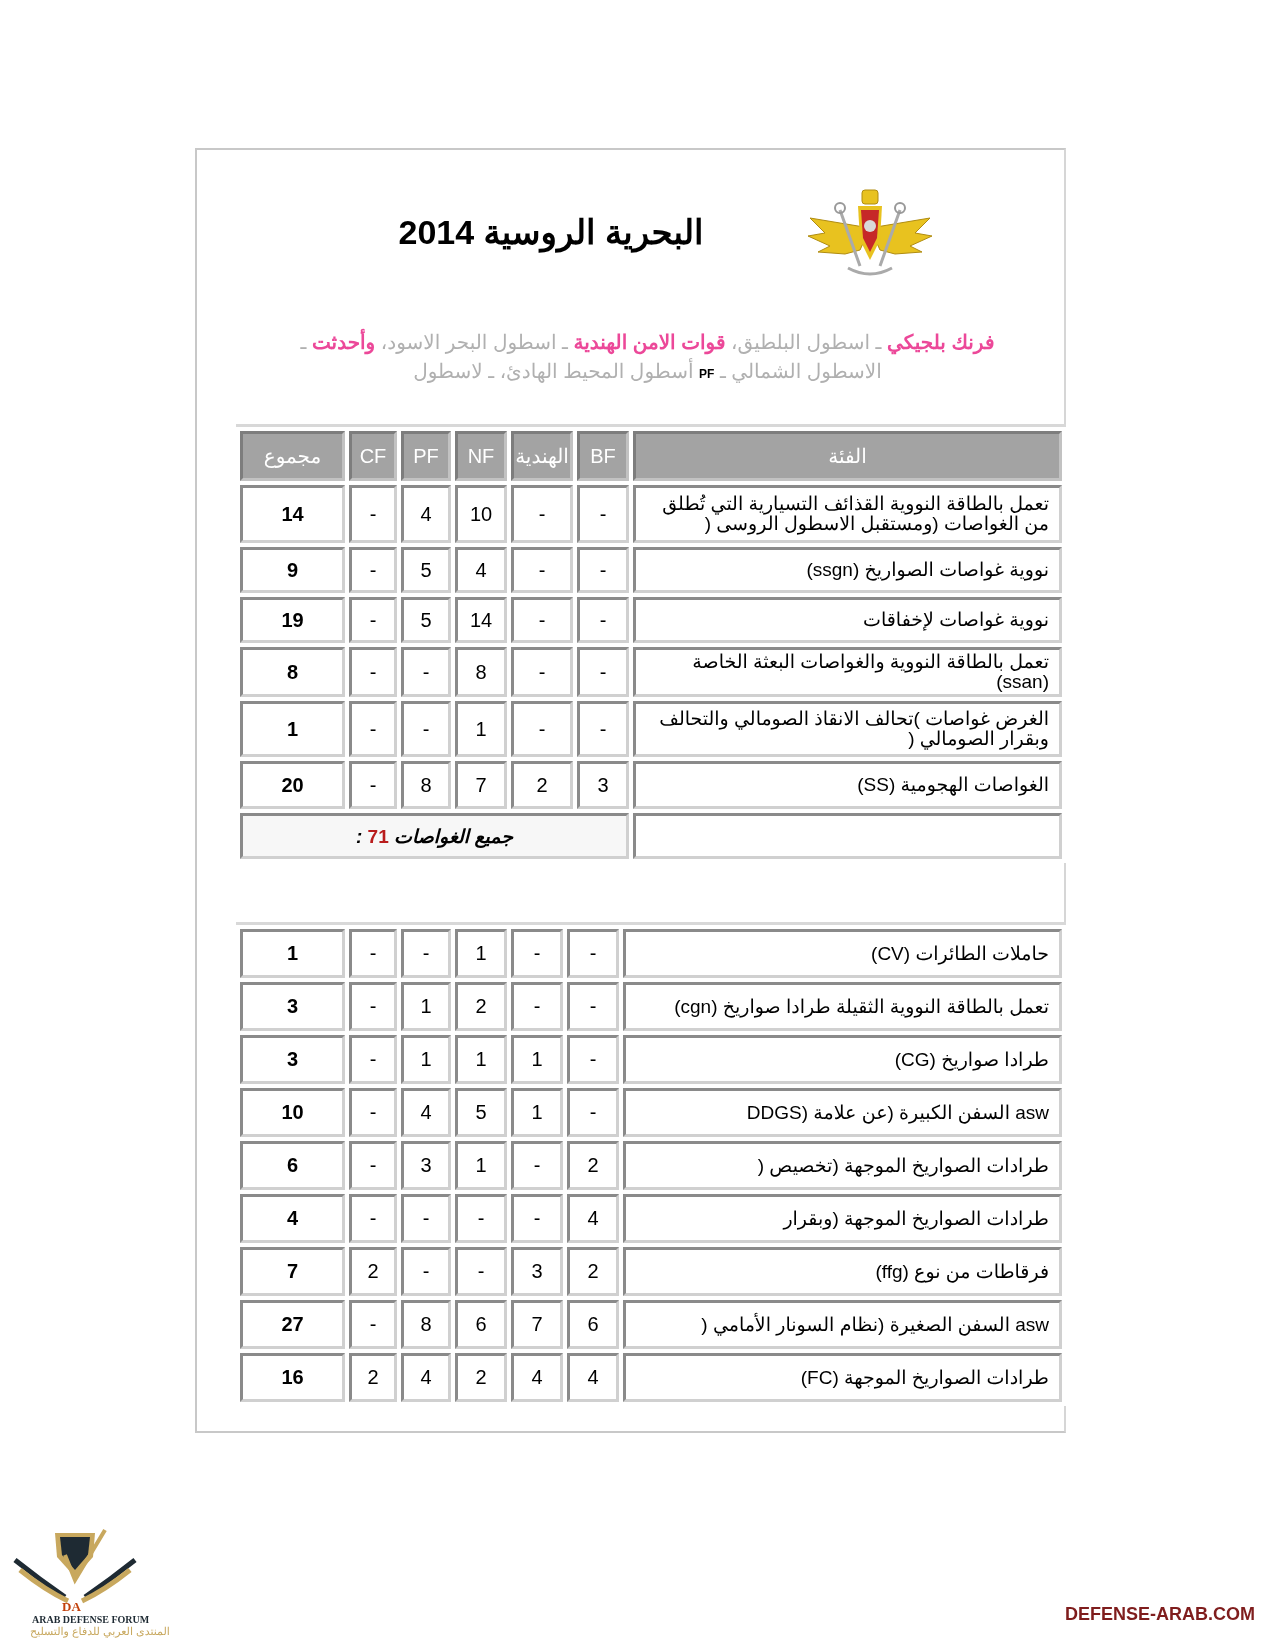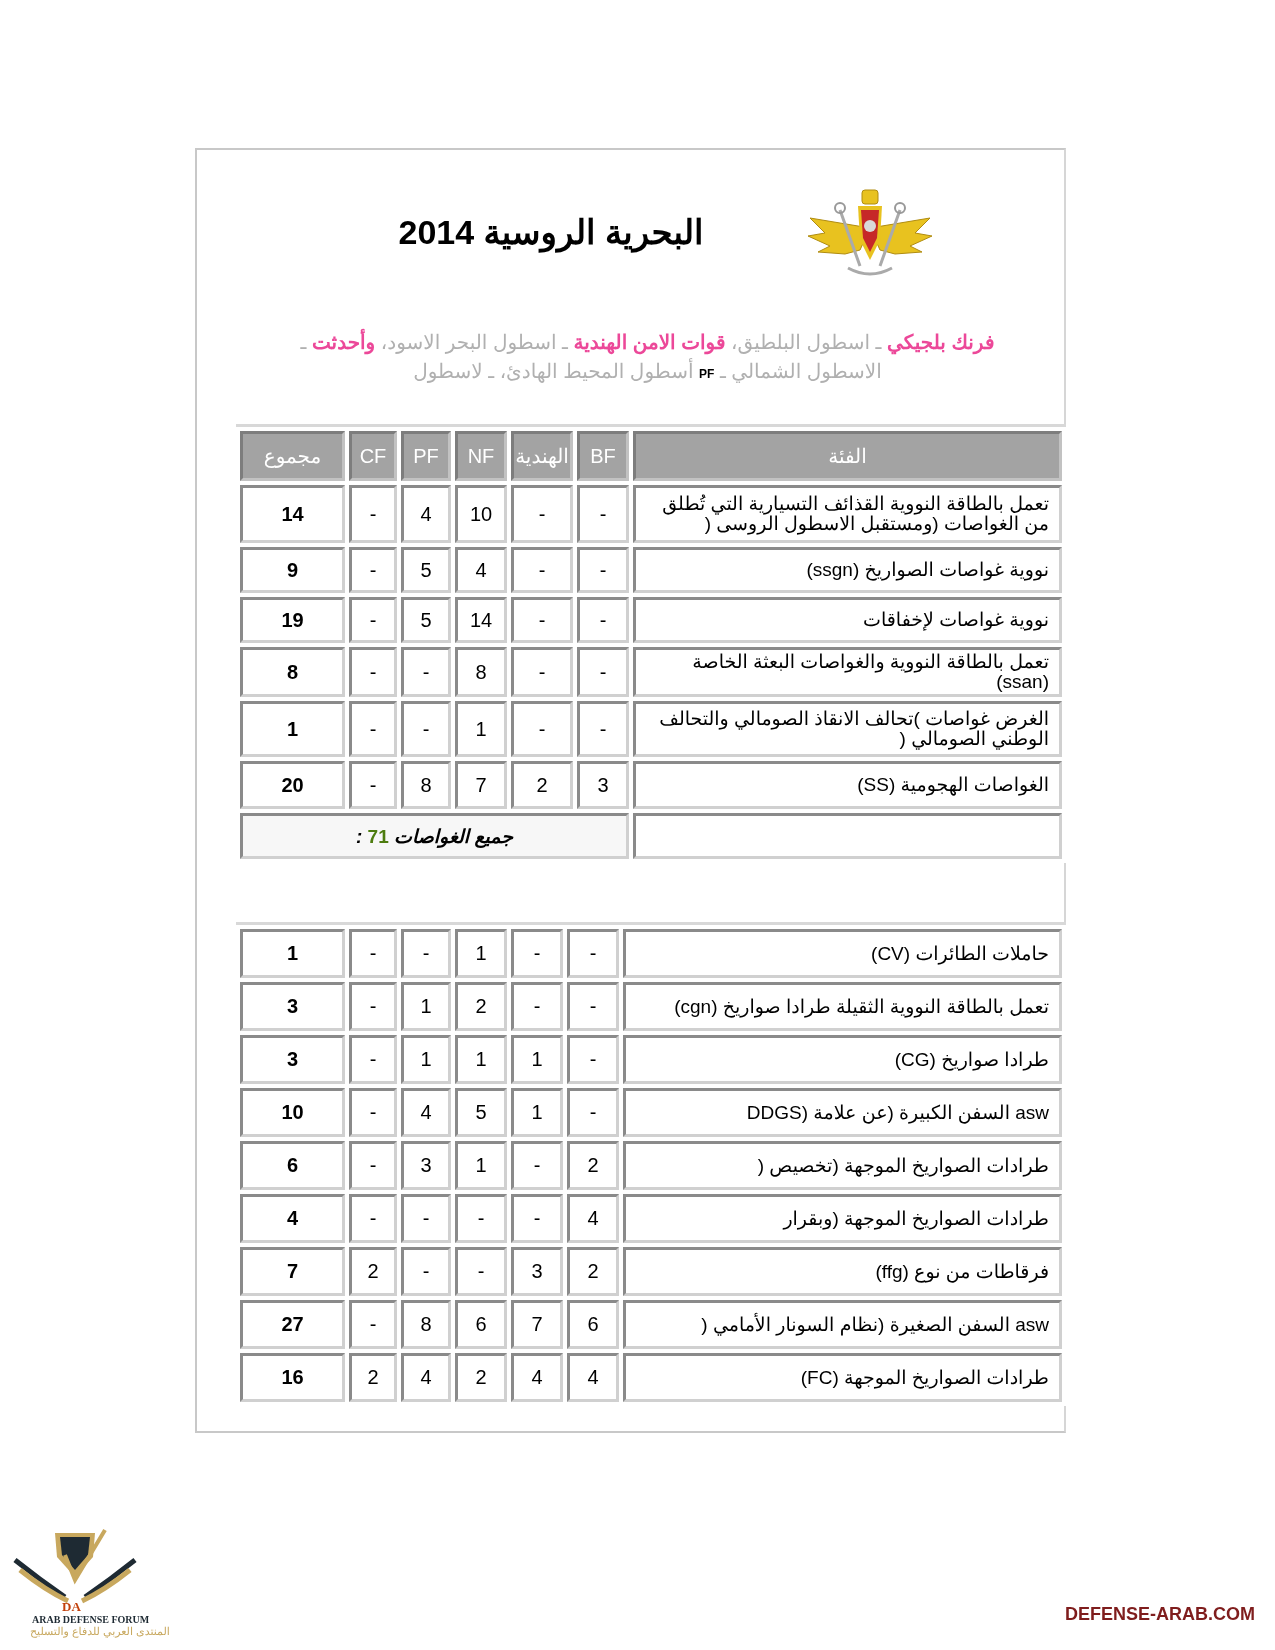--- a/index.html
+++ b/index.html
@@ -9,21 +9,21 @@
   .title { position:absolute; left:396px; top:212px; width:310px; text-align:center; font-size:34px; font-weight:bold; direction:rtl; }
   .intro { position:absolute; left:285px; top:328px; width:725px; direction:rtl; text-align:center; font-size:20px; line-height:29px; color:#b0b0b0; }
   .intro b { color:#ec4899; font-weight:bold; }
   .intro .pf { font-size:12px; color:#000; font-weight:bold; }
   table.t { position:absolute; border-collapse:separate; border-spacing:4px; background:#ffffff; border-top:3px solid #d8d8d8; direction:ltr; }
   table.t td, table.t th { border-top:3px solid #8a8a8a; border-left:3px solid #8a8a8a; border-bottom:3px solid #d0d0d0; border-right:3px solid #d0d0d0; text-align:center; font-size:20px; padding:0; }
   table.t th { background:#a3a3a3; color:#ffffff; font-weight:normal; height:44px; border-top-color:#7d7d7d; border-left-color:#7d7d7d; border-bottom-color:#c2c2c2; border-right-color:#c2c2c2; }
   table.t td.cat { text-align:right; direction:rtl; padding:0 10px 0 4px; font-size:19px; line-height:20px; }
   table.t td.tot { font-weight:bold; }
   table.t td.sum { background:#f7f7f7; font-weight:bold; font-style:italic; direction:rtl; font-size:19px; }
-  table.t td.sum .n { color:#4d7c0f; font-style:normal; }
+  table.t td.sum .n { color:#b91c1c; font-style:normal; }
   table.t td.empty { background:#ffffff; }
   .logo { position:absolute; left:10px; top:1525px; width:130px; height:120px; }
   .site { position:absolute; right:20px; top:1604px; font-size:18px; font-weight:bold; color:#7f1d1d; }
 </style>
 </head>
 <body>
 
 <div class="frame"></div>
 
 <div class="emblem">
@@ -105,21 +105,21 @@
         <td>-</td>
         <td class="cat">تعمل بالطاقة النووية والغواصات البعثة الخاصة (ssan)</td>
       </tr>
       <tr style="height: 56px;">
         <td class="tot">1</td>
         <td>-</td>
         <td>-</td>
         <td>1</td>
         <td>-</td>
         <td>-</td>
-        <td class="cat">الغرض غواصات )تحالف الانقاذ الصومالي والتحالف الوطني الصومالي (</td>
+        <td class="cat">الغرض غواصات )تحالف الانقاذ الصومالي والتحالف وبقرار الصومالي (</td>
       </tr>
       <tr style="height: 48px;">
         <td class="tot">20</td>
         <td>-</td>
         <td>8</td>
         <td>7</td>
         <td>2</td>
         <td>3</td>
         <td class="cat">الغواصات الهجومية (SS)</td>
       </tr>

